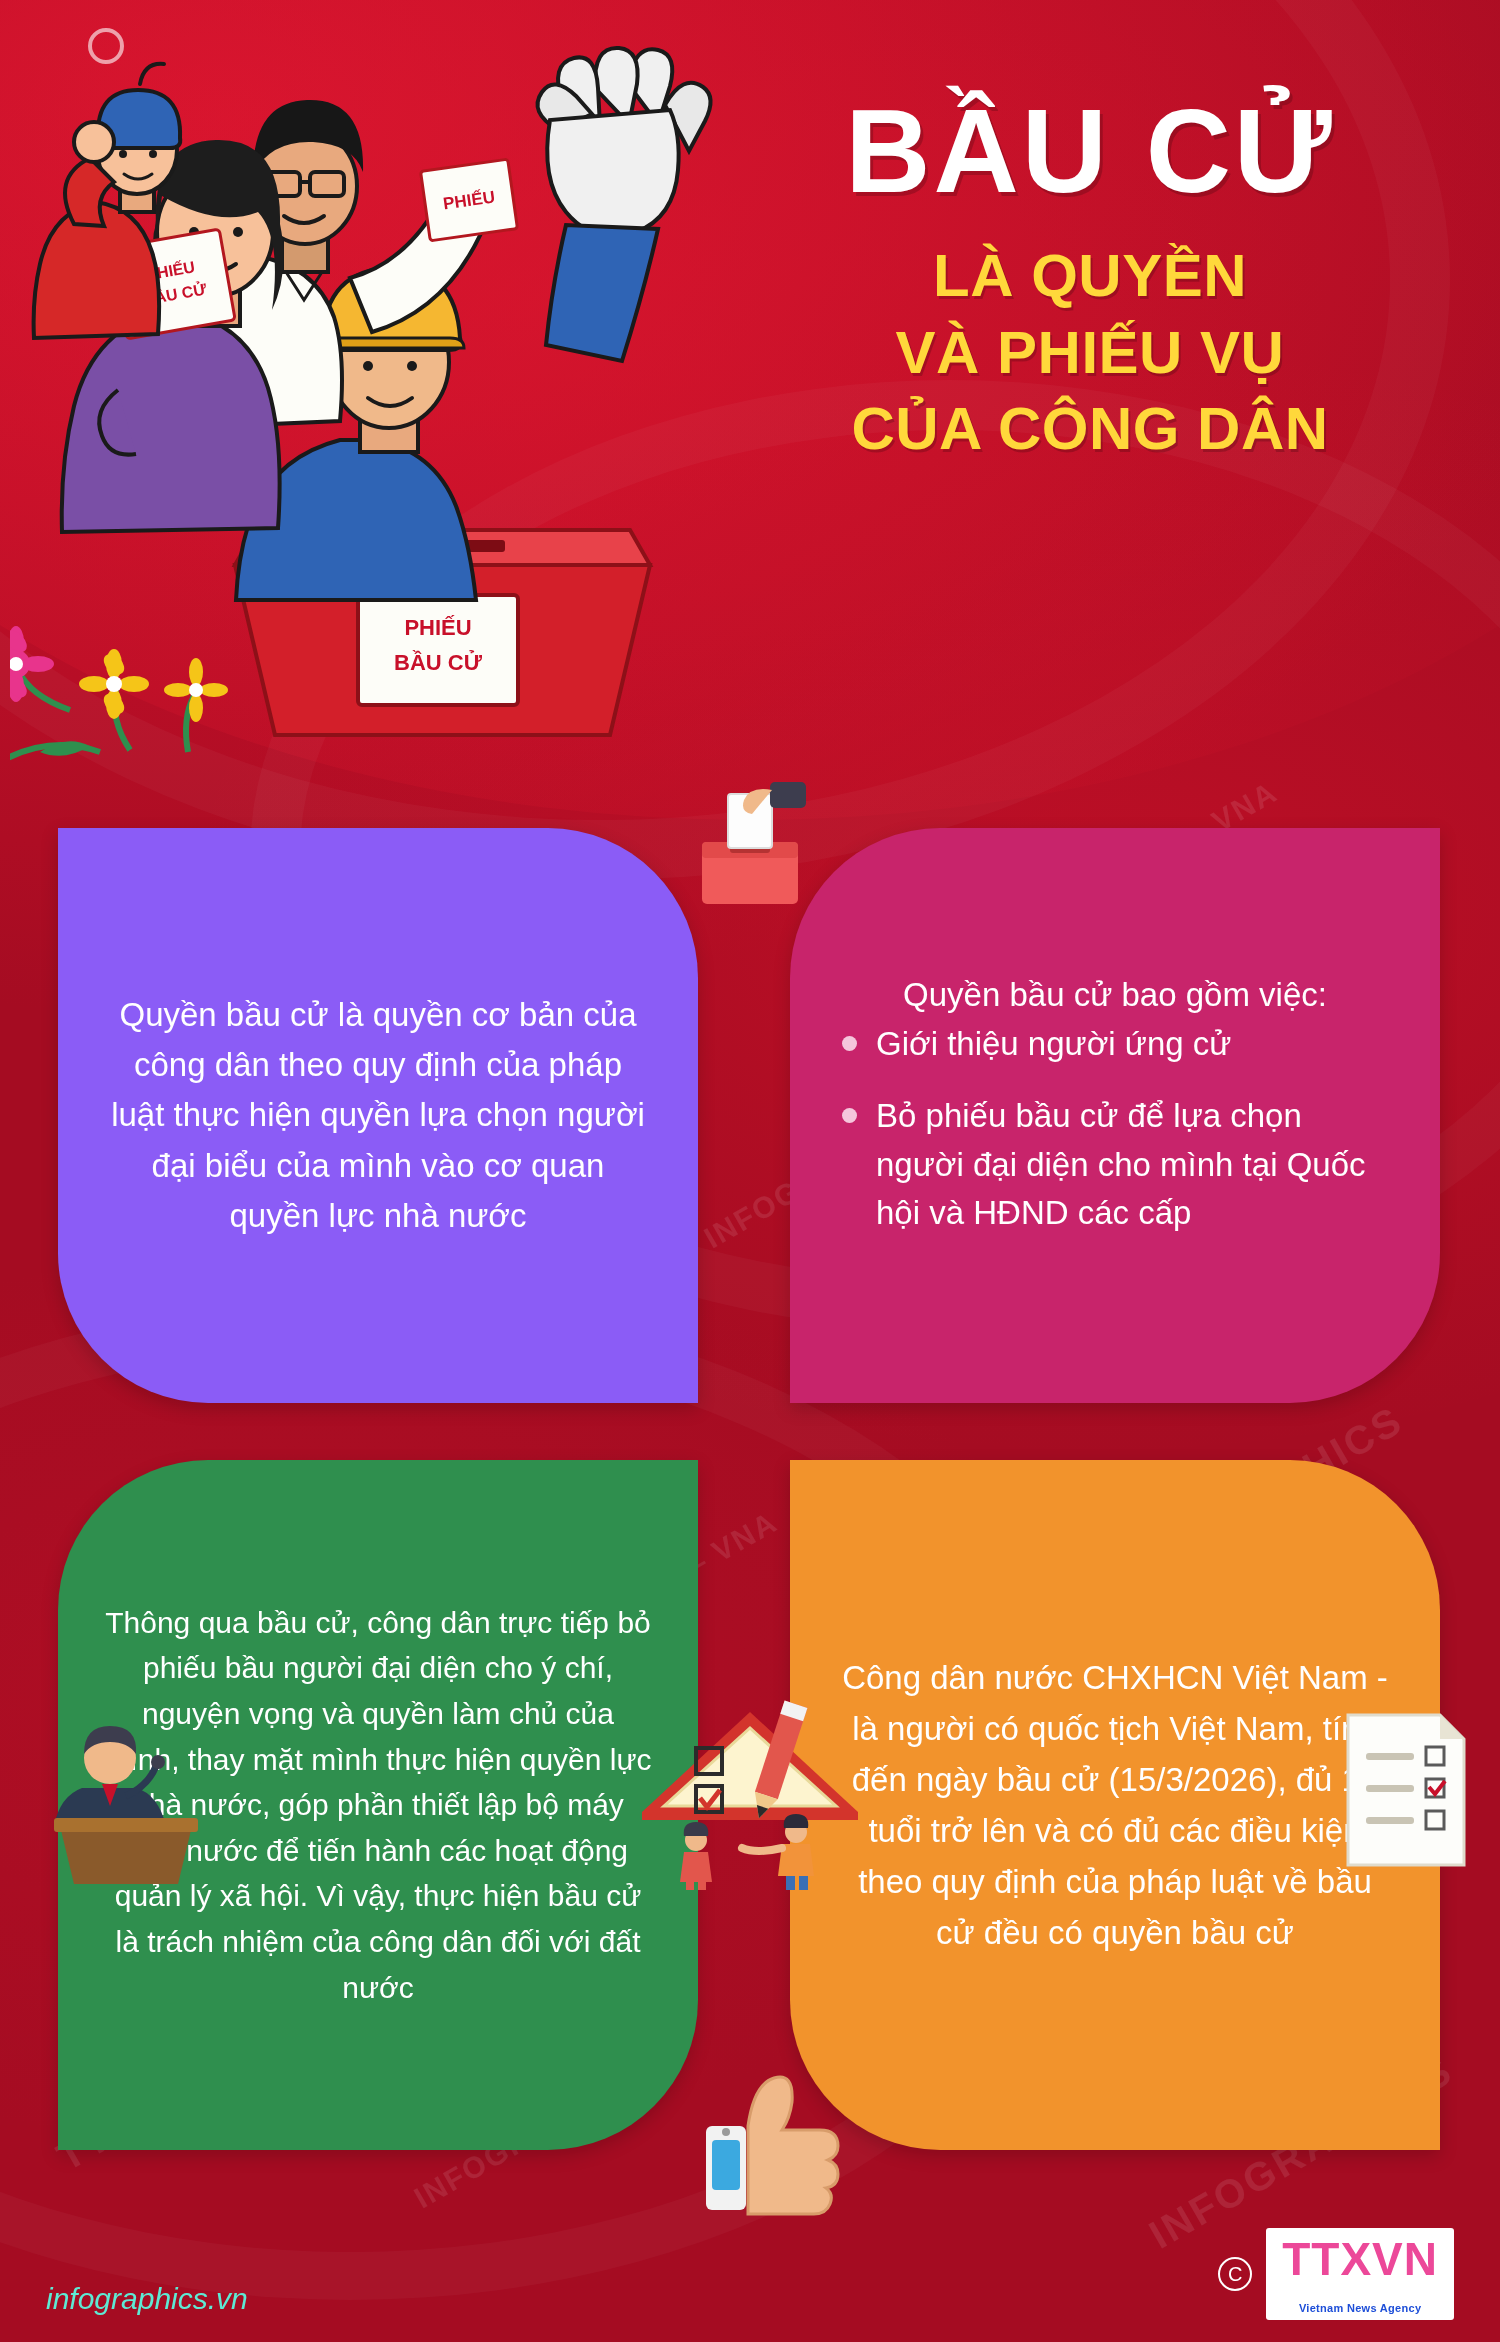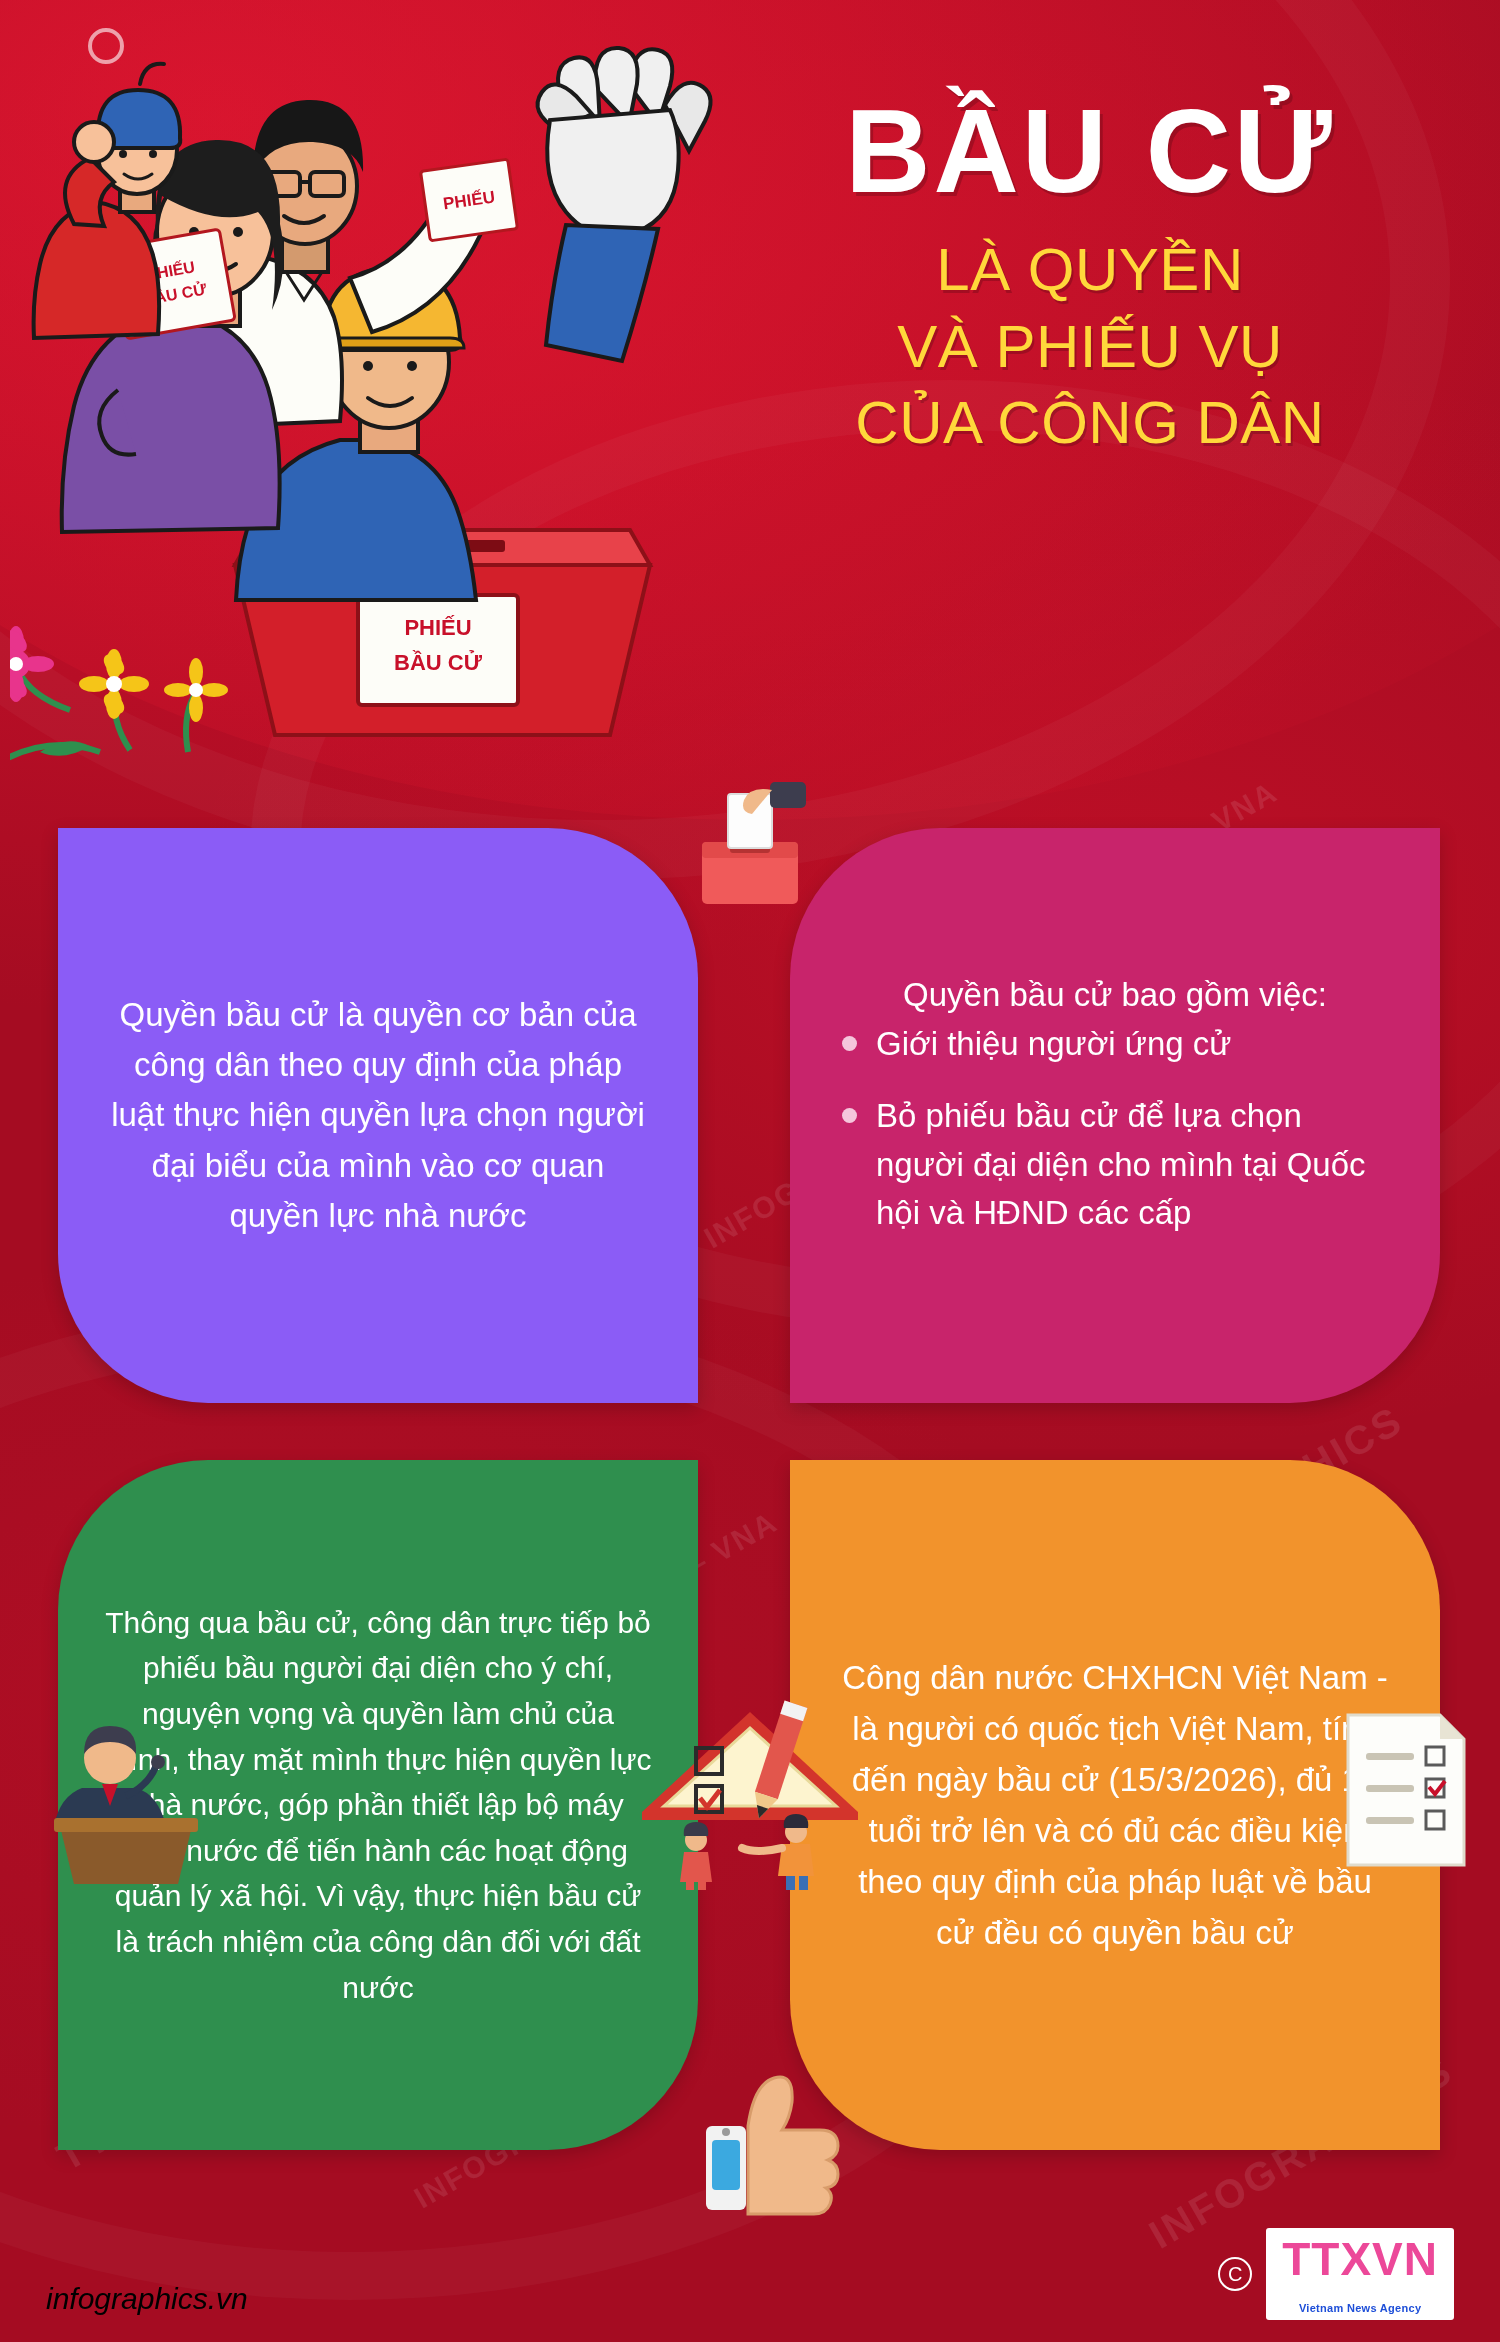--- a/index.html
+++ b/index.html
@@ -62,23 +62,23 @@
   }
   .title-main {
     font-size: 118px;
     font-weight: bold;
     color: #ffffff;
     letter-spacing: 3px;
     line-height: 1.05;
     text-shadow: 3px 4px 0 rgba(0,0,0,.18);
   }
   .title-sub {
-    margin-top: 18px;
+    margin-top: 24px;
     font-size: 60px;
-    font-weight: normal;
+    font-weight: bold;
     color: #ffd83b;
     line-height: 1.28;
     letter-spacing: .5px;
     text-shadow: 2px 3px 0 rgba(0,0,0,.18);
   }
 
   
   .people { position: absolute; left: 10px; top: 10px; width: 760px; height: 760px; }
 
   
@@ -140,21 +140,21 @@
     background: #f5c6dc;
   }
 
   
   .deco { position: absolute; }
 
   
   .footer { position: absolute; left: 0; bottom: 0; width: 1500px; height: 120px; }
   .site {
     position: absolute; left: 46px; bottom: 26px;
-    color: #000000; font-size: 30px; font-style: italic;
+    color: #5eead4; font-size: 30px; font-style: italic;
   }
   .logo-wrap {
     position: absolute; right: 46px; bottom: 22px;
     display: flex; align-items: center; gap: 14px;
   }
   .copy-c {
     width: 34px; height: 34px; border: 2px solid #fff; border-radius: 50%;
     color: #fff; font-size: 20px; display: flex; align-items: center; justify-content: center;
   }
   .ttxvn {

